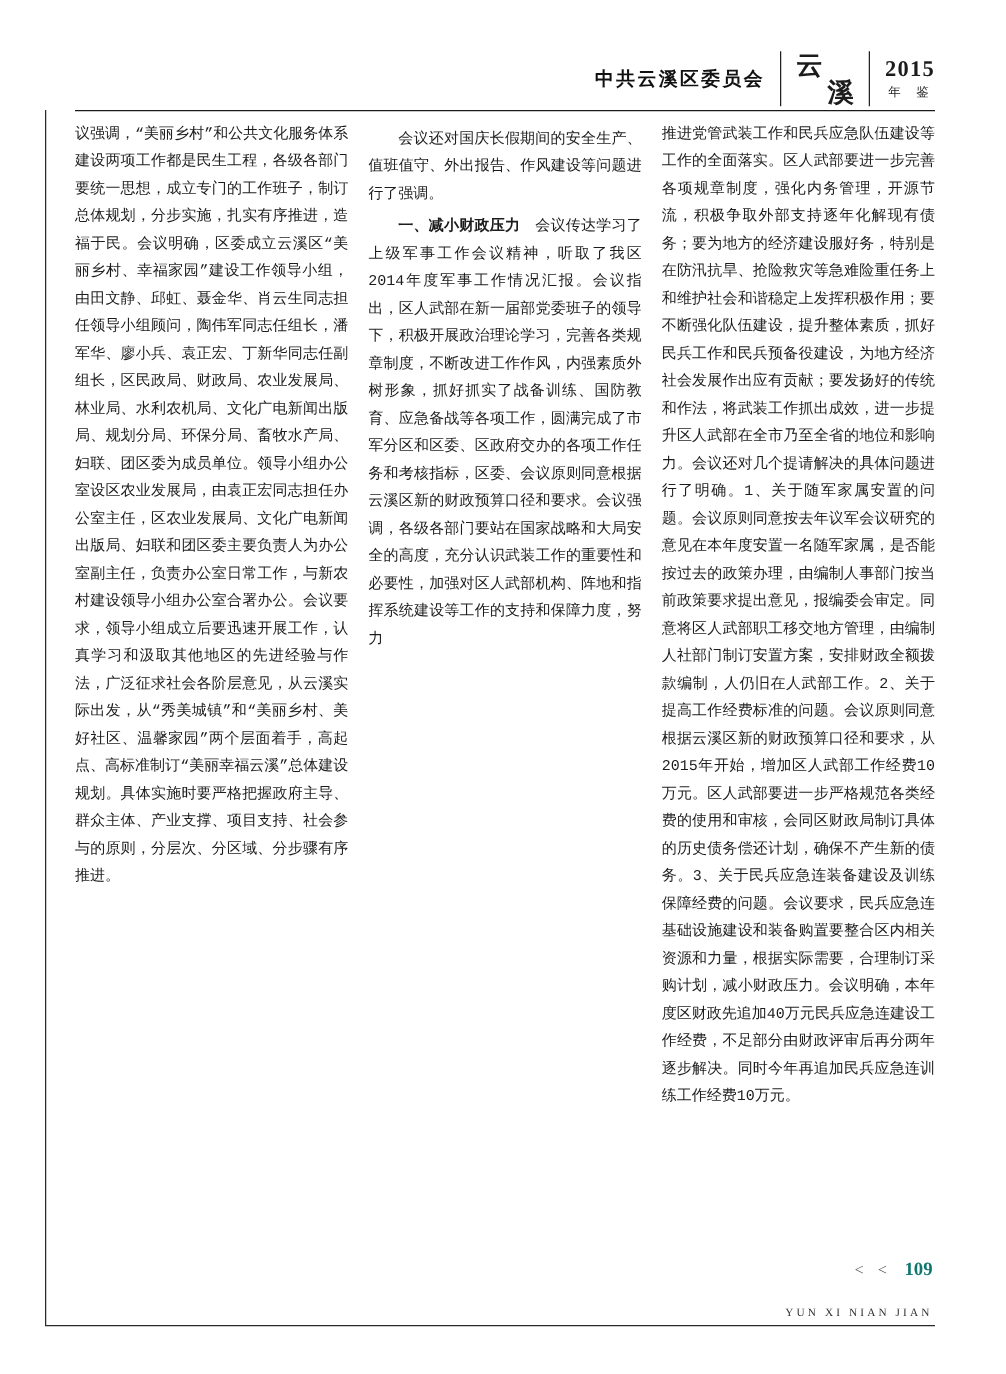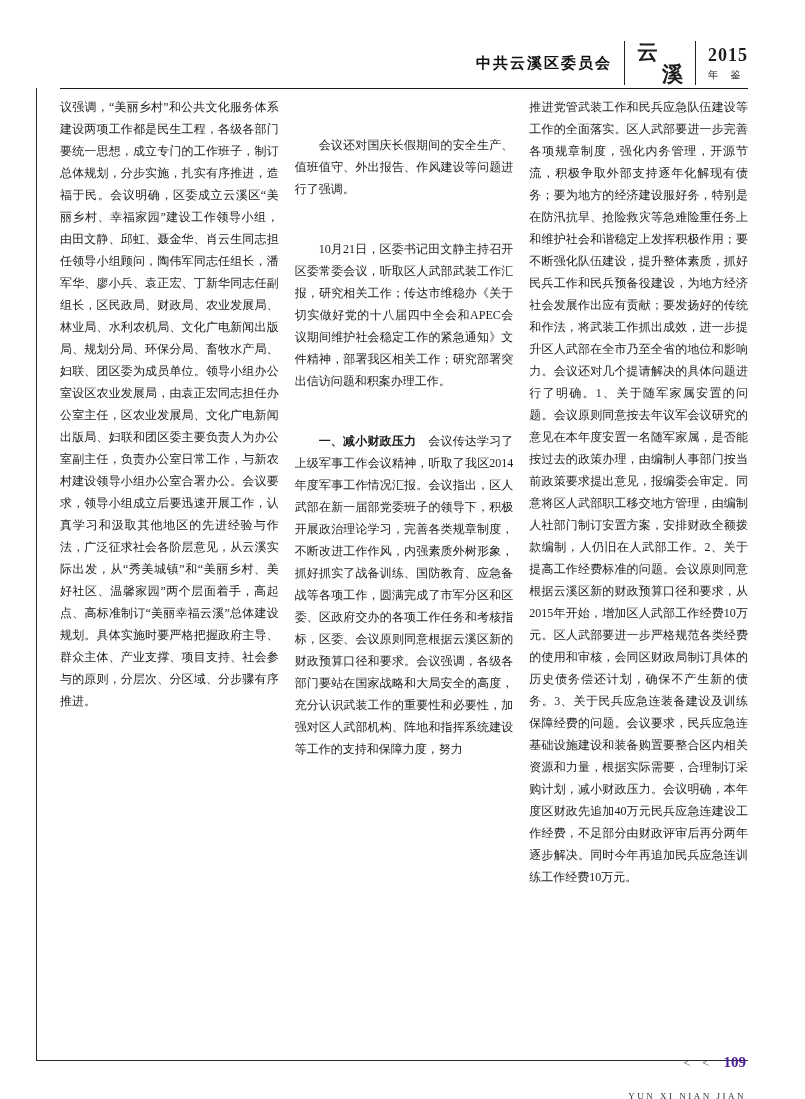--- a/index.html
+++ b/index.html
@@ -77,21 +77,21 @@
   .logo-bottom {
     position: absolute;
     right: 0;
     bottom: -3px;
     font-size: 21px;
     font-weight: bold;
   }
   .year-block {
     display: flex;
     flex-direction: column;
-    align-items: flex-start;
+    align-items: flex-end;
     line-height: 1.15;
     font-family: Liberation Serif, serif;
   }
   .year {
     font-size: 18px;
     font-weight: bold;
     letter-spacing: 1px;
   }
   .book-label {
     font-size: 10px;
@@ -112,26 +112,27 @@
   .col {
     flex: 1 1 0;
     overflow: hidden;
     font-size: 12px;
     line-height: 22px;
     text-align: justify;
     color: #1c1c1c;
   }
   .col p {
     margin: 0;
+    font-family: Liberation Mono, monospace;
   }
   .col p.ind {
     text-indent: 2em;
   }
   .col p.gap {
-    margin-top: 38px;
+    margin-top: 4px;
   }
   .lead {
     font-weight: bold;
   }
   
   .footer {
     position: absolute;
     right: 59px;
     top: 1008px;
     text-align: right;
@@ -143,22 +144,21 @@
     gap: 10px;
   }
   .chevrons {
     font-size: 13px;
     color: #555;
     letter-spacing: 4px;
   }
   .pageno {
     font-size: 15px;
     font-weight: bold;
-    color: #4c1d95;
-    margin-top: 46px;
+    color: #0f766e;
   }
   .romanized {
     margin-top: 20px;
     font-size: 9px;
     letter-spacing: 2.5px;
     color: #333;
     white-space: nowrap;
   }
 </style>
 </head>
@@ -185,21 +185,20 @@
   </header>
 
   <main class="columns">
 
     <div class="col">
       <p><span class="lead"></span><span>议强调，“美丽乡村”和公共文化服务体系建设两项工作都是民生工程，各级各部门要统一思想，成立专门的工作班子，制订总体规划，分步实施，扎实有序推进，造福于民。会议明确，区委成立云溪区“美丽乡村、幸福家园”建设工作领导小组，由田文静、邱虹、聂金华、肖云生同志担任领导小组顾问，陶伟军同志任组长，潘军华、廖小兵、袁正宏、丁新华同志任副组长，区民政局、财政局、农业发展局、林业局、水利农机局、文化广电新闻出版局、规划分局、环保分局、畜牧水产局、妇联、团区委为成员单位。领导小组办公室设区农业发展局，由袁正宏同志担任办公室主任，区农业发展局、文化广电新闻出版局、妇联和团区委主要负责人为办公室副主任，负责办公室日常工作，与新农村建设领导小组办公室合署办公。会议要求，领导小组成立后要迅速开展工作，认真学习和汲取其他地区的先进经验与作法，广泛征求社会各阶层意见，从云溪实际出发，从“秀美城镇”和“美丽乡村、美好社区、温馨家园”两个层面着手，高起点、高标准制订“美丽幸福云溪”总体建设规划。具体实施时要严格把握政府主导、群众主体、产业支撑、项目支持、社会参与的原则，分层次、分区域、分步骤有序推进。</span></p>
     </div>
 
     <div class="col">
       <p class="ind gap"><span class="lead"></span><span>会议还对国庆长假期间的安全生产、值班值守、外出报告、作风建设等问题进行了强调。</span></p>
-      <p class="ind gap"><span class="lead"></span><span>10月21日，区委书记田文静主持召开区委常委会议，听取区人武部武装工作汇报，研究相关工作；传达市维稳办《关于切实做好党的十八届四中全会和APEC会议期间维护社会稳定工作的紧急通知》文件精神，部署我区相关工作；研究部署突出信访问题和积案办理工作。</span></p>
       <p class="ind gap"><span class="lead">一、减小财政压力</span><span>　会议传达学习了上级军事工作会议精神，听取了我区2014年度军事工作情况汇报。会议指出，区人武部在新一届部党委班子的领导下，积极开展政治理论学习，完善各类规章制度，不断改进工作作风，内强素质外树形象，抓好抓实了战备训练、国防教育、应急备战等各项工作，圆满完成了市军分区和区委、区政府交办的各项工作任务和考核指标，区委、会议原则同意根据云溪区新的财政预算口径和要求。会议强调，各级各部门要站在国家战略和大局安全的高度，充分认识武装工作的重要性和必要性，加强对区人武部机构、阵地和指挥系统建设等工作的支持和保障力度，努力</span></p>
     </div>
 
     <div class="col">
       <p><span class="lead"></span><span>推进党管武装工作和民兵应急队伍建设等工作的全面落实。区人武部要进一步完善各项规章制度，强化内务管理，开源节流，积极争取外部支持逐年化解现有债务；要为地方的经济建设服好务，特别是在防汛抗旱、抢险救灾等急难险重任务上和维护社会和谐稳定上发挥积极作用；要不断强化队伍建设，提升整体素质，抓好民兵工作和民兵预备役建设，为地方经济社会发展作出应有贡献；要发扬好的传统和作法，将武装工作抓出成效，进一步提升区人武部在全市乃至全省的地位和影响力。会议还对几个提请解决的具体问题进行了明确。1、关于随军家属安置的问题。会议原则同意按去年议军会议研究的意见在本年度安置一名随军家属，是否能按过去的政策办理，由编制人事部门按当前政策要求提出意见，报编委会审定。同意将区人武部职工移交地方管理，由编制人社部门制订安置方案，安排财政全额拨款编制，人仍旧在人武部工作。2、关于提高工作经费标准的问题。会议原则同意根据云溪区新的财政预算口径和要求，从2015年开始，增加区人武部工作经费10万元。区人武部要进一步严格规范各类经费的使用和审核，会同区财政局制订具体的历史债务偿还计划，确保不产生新的债务。3、关于民兵应急连装备建设及训练保障经费的问题。会议要求，民兵应急连基础设施建设和装备购置要整合区内相关资源和力量，根据实际需要，合理制订采购计划，减小财政压力。会议明确，本年度区财政先追加40万元民兵应急连建设工作经费，不足部分由财政评审后再分两年逐步解决。同时今年再追加民兵应急连训练工作经费10万元。</span></p>
     </div>
 
   </main>
 
   <footer class="footer">

